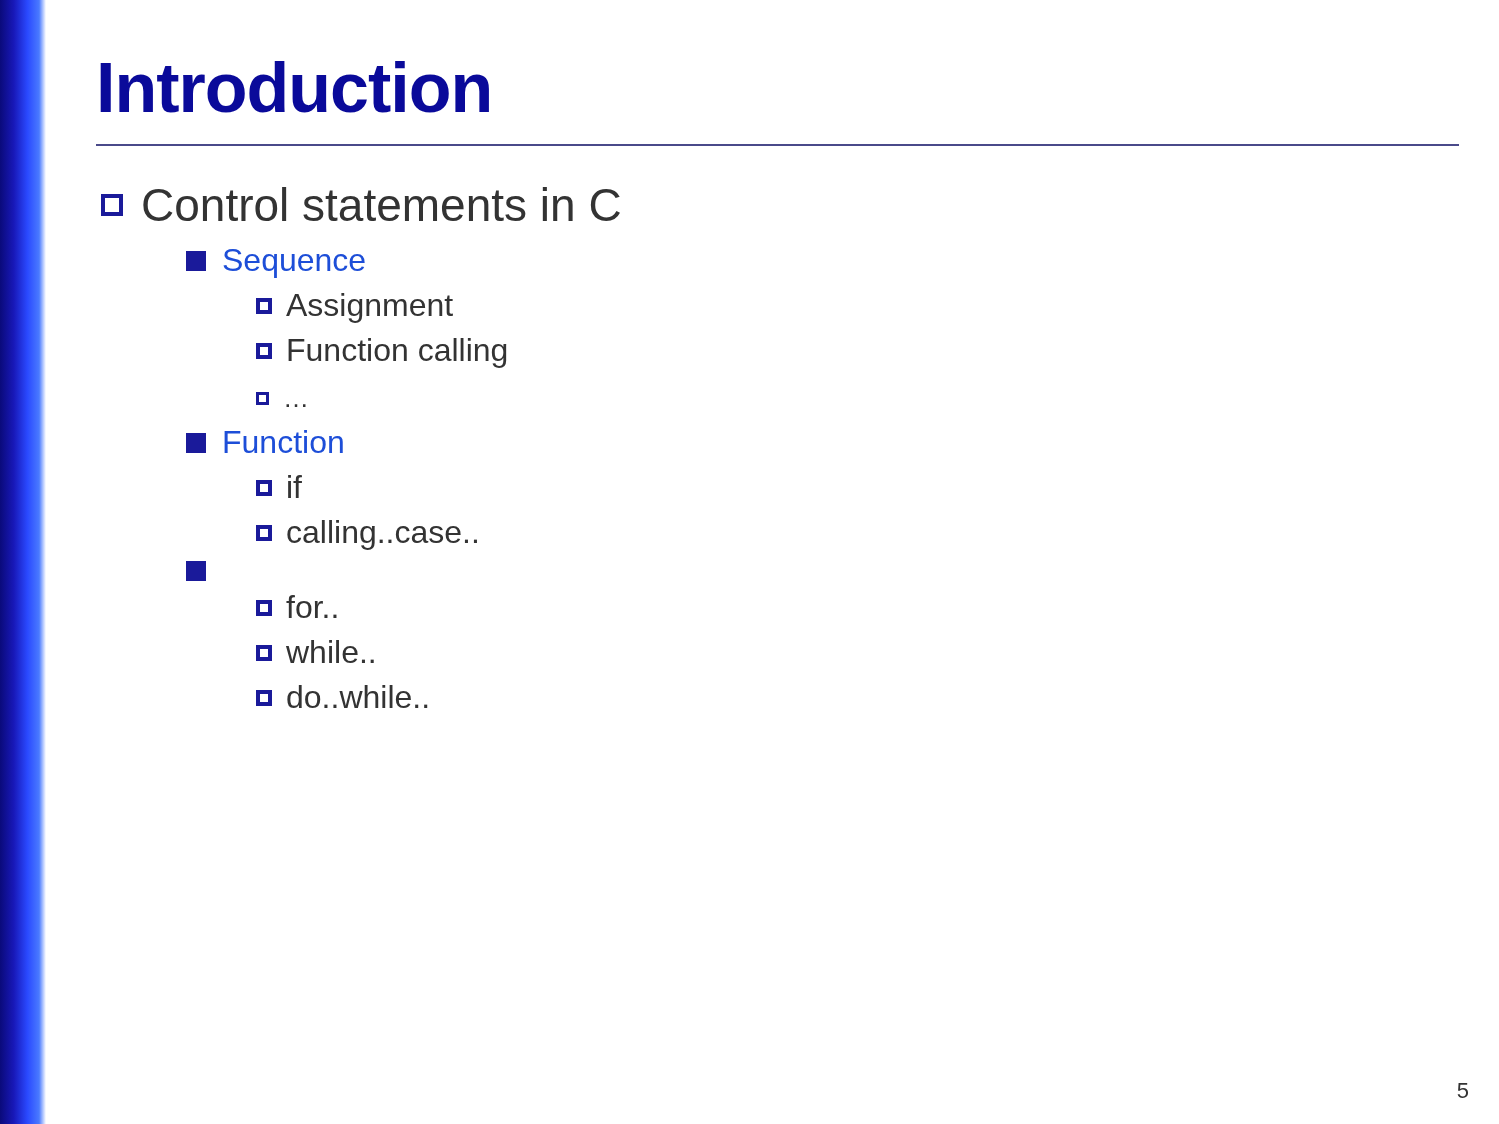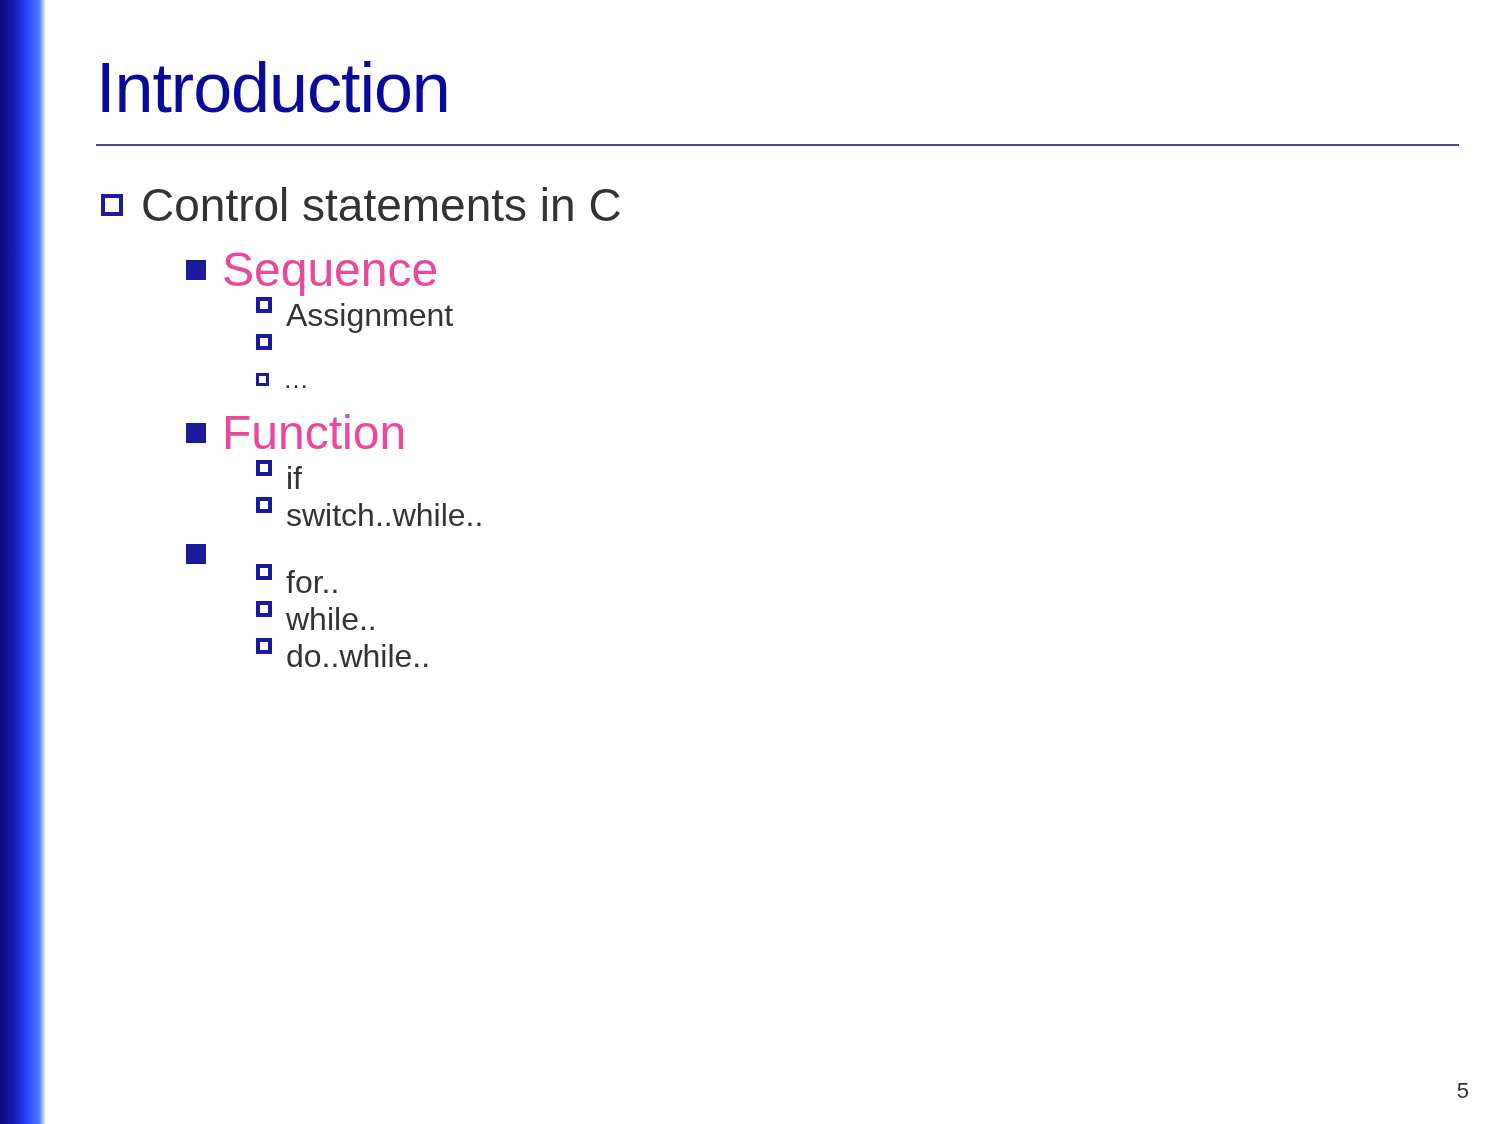--- a/index.html
+++ b/index.html
@@ -28,21 +28,21 @@
       left: 46px;
       top: 0;
       right: 0;
       bottom: 0;
       padding: 48px 40px 0 50px;
     }
     .title {
       font-family: Verdana, Geneva, sans-serif;
       font-size: 70px;
       color: #0a0a9a;
-      font-weight: normal;
+      font-weight: bold;
       letter-spacing: -1px;
       margin-bottom: 16px;
     }
     .title-rule {
       border: none;
       border-top: 2px solid #4a4a8a;
       margin-bottom: 32px;
     }
     .l1 {
       display: flex;
@@ -56,26 +56,28 @@
       color: #333333;
       margin-left: 18px;
     }
     .l2 {
       display: flex;
       align-items: center;
       margin-top: 10px;
       margin-left: 90px;
     }
     .l2-text {
-      font-size: 48px;
-      color: #ec4899;
+      font-size: 32px;
+      color: #1d4ed8;
       margin-left: 16px;
     }
     .l3 {
       display: flex;
+      align-items: center;
+      margin-top: 8px;
       margin-left: 160px;
     }
     .l3-text {
       font-size: 32px;
       color: #333333;
       margin-left: 14px;
     }
     .l3-small {
       display: flex;
       align-items: center;
@@ -143,37 +145,38 @@
   <div class="l2">
     <span class="bullet-solid"></span>
     <span class="l2-text">Sequence</span>
   </div>
   <div class="l3">
     <span class="bullet-hollow-sm"></span>
     <span class="l3-text">Assignment</span>
   </div>
   <div class="l3">
     <span class="bullet-hollow-sm"></span>
+    <span class="l3-text">Function calling</span>
   </div>
   <div class="l3-small">
     <span class="bullet-hollow-xs"></span>
     <span class="l3-small-text">…</span>
   </div>
 
   <div class="l2">
     <span class="bullet-solid"></span>
     <span class="l2-text">Function</span>
   </div>
   <div class="l3">
     <span class="bullet-hollow-sm"></span>
     <span class="l3-text">if</span>
   </div>
   <div class="l3">
     <span class="bullet-hollow-sm"></span>
-    <span class="l3-text">switch..while..</span>
+    <span class="l3-text">calling..case..</span>
   </div>
 
   <div class="l2">
     <span class="bullet-solid"></span>
   </div>
   <div class="l3">
     <span class="bullet-hollow-sm"></span>
     <span class="l3-text">for..</span>
   </div>
   <div class="l3">

